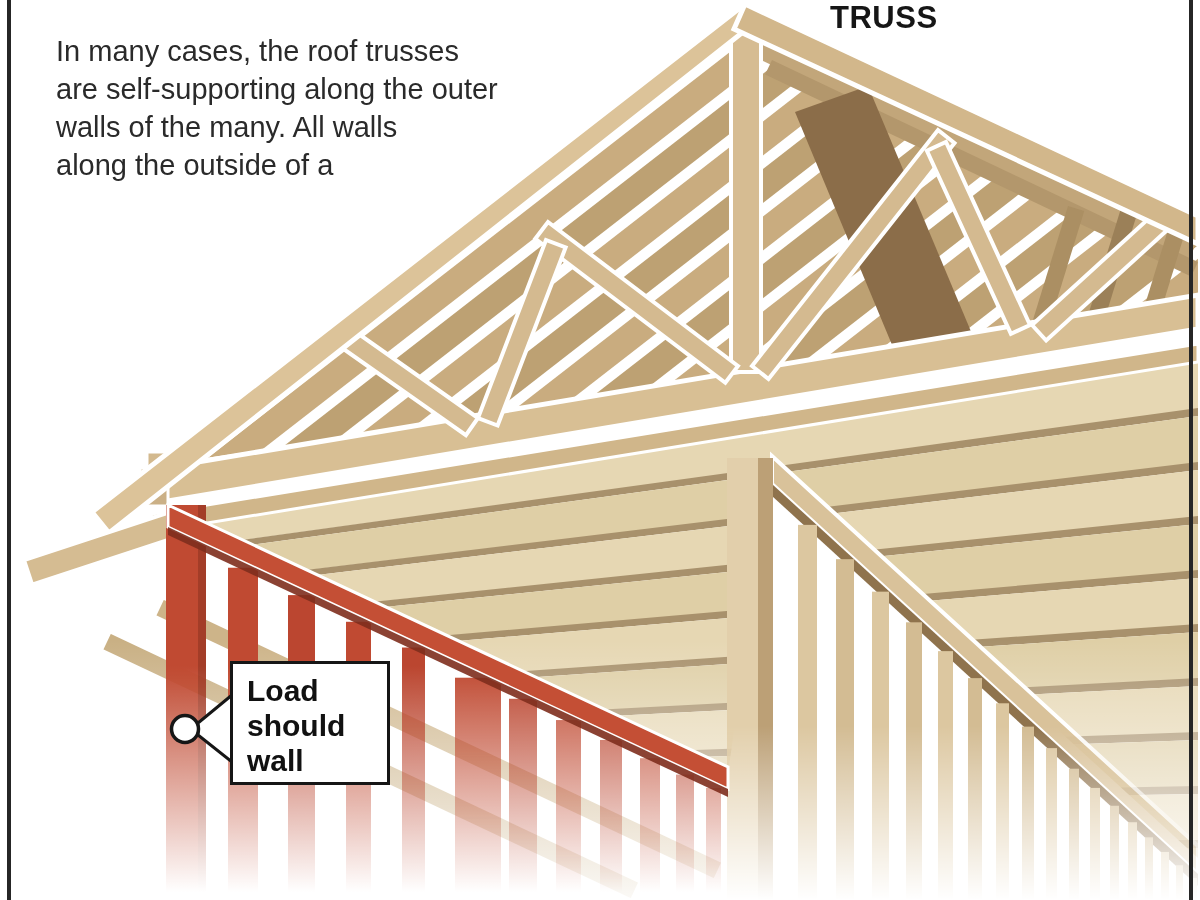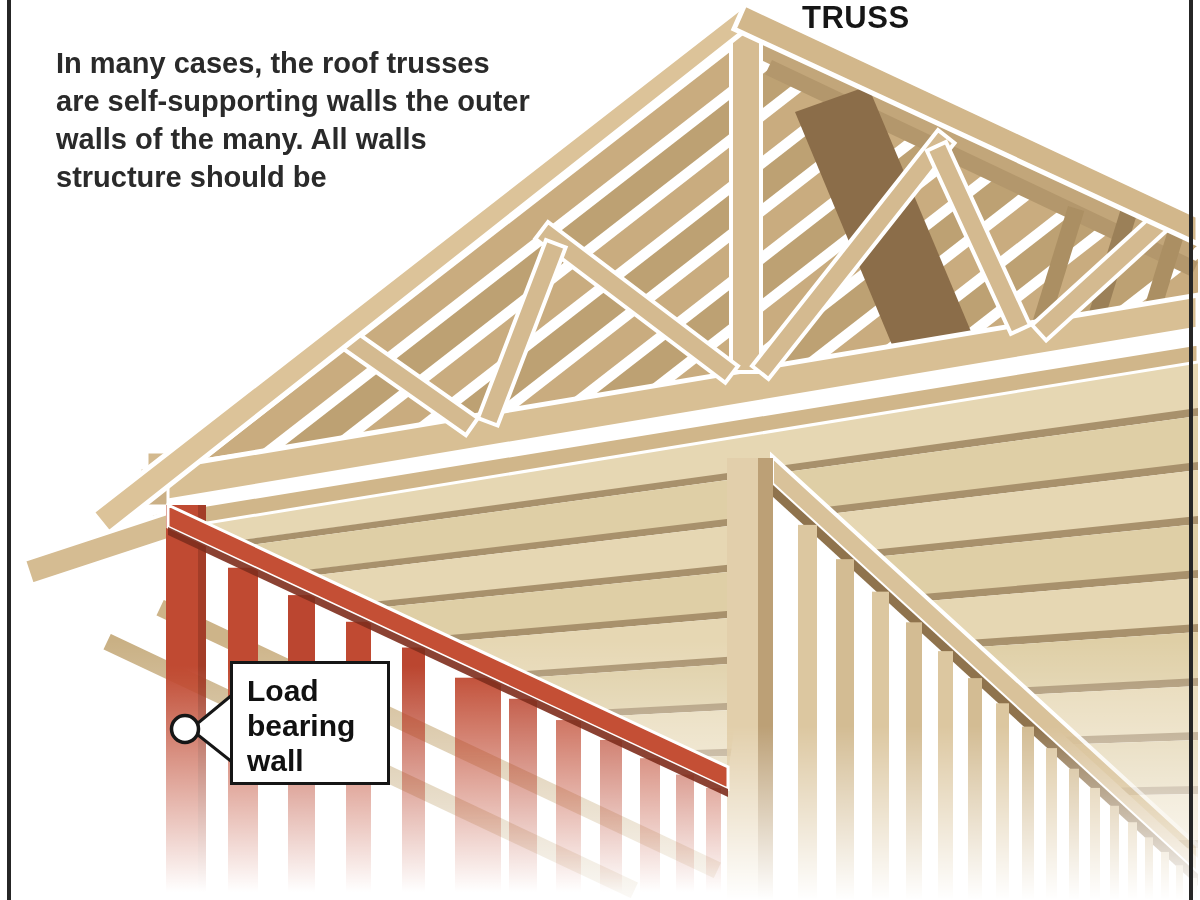--- a/index.html
+++ b/index.html
@@ -5,25 +5,25 @@
   html,body{margin:0;padding:0;background:#ffffff;}
   #stage{
     position:relative;width:1200px;height:900px;overflow:hidden;
     background:#ffffff;font-family:"Liberation Sans", sans-serif;
   }
   .frame-edge{position:absolute;top:0;bottom:0;width:4px;background:#262626;}
   #frame-left{left:7px;}
   #frame-right{left:1189px;}
   #illustration{position:absolute;left:0;top:0;}
   #annotation{
-    position:absolute;left:56px;top:44px;width:540px;
-    font-size:29px;line-height:38px;color:#2a2a2a;font-weight:700;
+    position:absolute;left:56px;top:32px;width:540px;
+    font-size:29px;line-height:38px;color:#2a2a2a;font-weight:400;
   }
   #truss-label{
-    position:absolute;left:802px;top:0px;
+    position:absolute;left:830px;top:0px;
     font-size:31px;font-weight:bold;color:#161616;letter-spacing:0.5px;
   }
   #callout-box{
     position:absolute;left:230px;top:661px;width:126px;height:100px;
     background:#ffffff;border:3px solid #161616;
     padding:9px 14px;font-size:30px;font-weight:bold;line-height:35px;color:#111111;
   }
 </style>
 </head>
 <body>
@@ -185,21 +185,21 @@
       <polygon points="232,695 198,723 198,735 232,762" fill="#ffffff" stroke="#161616" stroke-width="3"></polygon>
       <circle cx="185" cy="729" r="13.5" fill="#ffffff" stroke="#161616" stroke-width="3.5"></circle>
     </g>
     </svg>
 
   <div class="frame-edge" id="frame-left"></div>
   <div class="frame-edge" id="frame-right"></div>
 
   <div id="annotation">
       <div>In many cases, the roof trusses</div>
-      <div>are self-supporting walls the outer</div>
+      <div>are self-supporting along the outer</div>
       <div>walls of the many. All walls</div>
-      <div>structure should be</div>
+      <div>along the outside of a</div>
     </div>
 
   <div id="truss-label">TRUSS</div>
 
-  <div id="callout-box">Load bearing wall</div>
+  <div id="callout-box">Load should wall</div>
 </div>
 
 </body></html>

